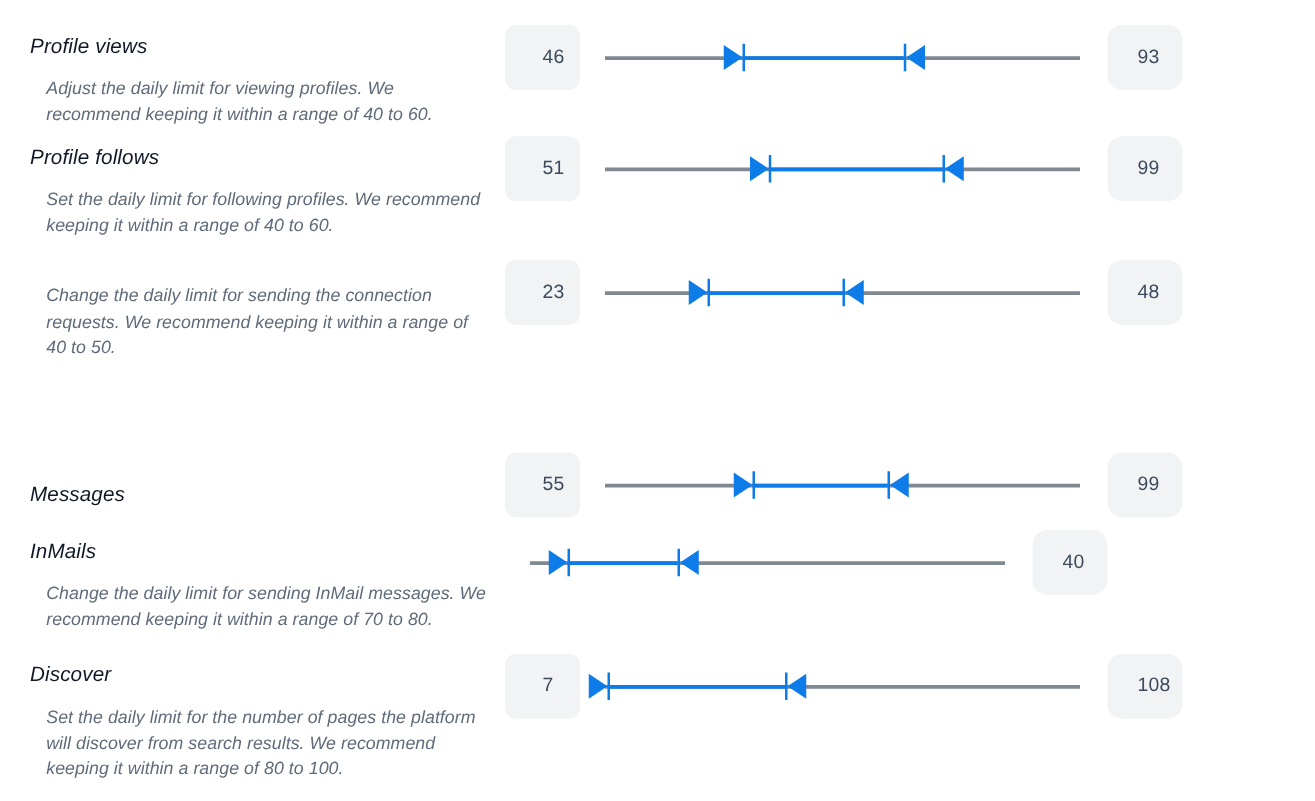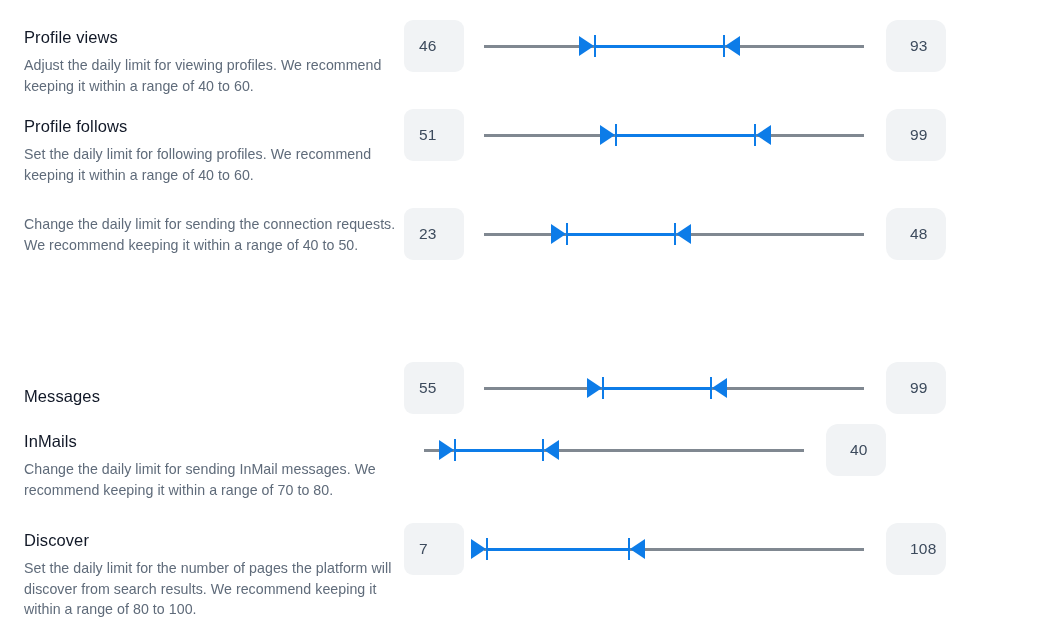--- a/index.html
+++ b/index.html
@@ -26,56 +26,57 @@
     display: flex;
     align-items: flex-start;
     width: 1052px;
     padding-left: 24px;
   }
 
   .row-text {
     width: 380px;
     flex: 0 0 380px;
     padding-top: 2px;
+    font-style: italic;
   }
 
   .row-title {
     font-size: 16.5px;
     font-weight: 400;
     color: #111827;
     line-height: 22px;
     margin: 0 0 7px 0;
     letter-spacing: 0.1px;
   }
 
   .row-desc {
     font-size: 14.2px;
     font-weight: 400;
     color: #5f6b7a;
     line-height: 20.5px;
-    margin: 0;
+    margin: 13px;
     letter-spacing: 0.05px;
   }
 
   .row-control {
     flex: 1 1 auto;
     display: flex;
     align-items: center;
     gap: 0;
   }
 
   .value-box {
     width: 60px;
     height: 52px;
     background: #f1f3f5;
     border-radius: 9px;
     display: flex;
     align-items: center;
     justify-content: flex-start;
-    padding-left: 15px;
+    padding-left: 30px;
     font-size: 15.5px;
     color: #3c4a5c;
     letter-spacing: 0.2px;
     flex: 0 0 60px;
   }
 
   .value-box.right {
     padding-left: 24px;
     border-radius: 12px;
   }

